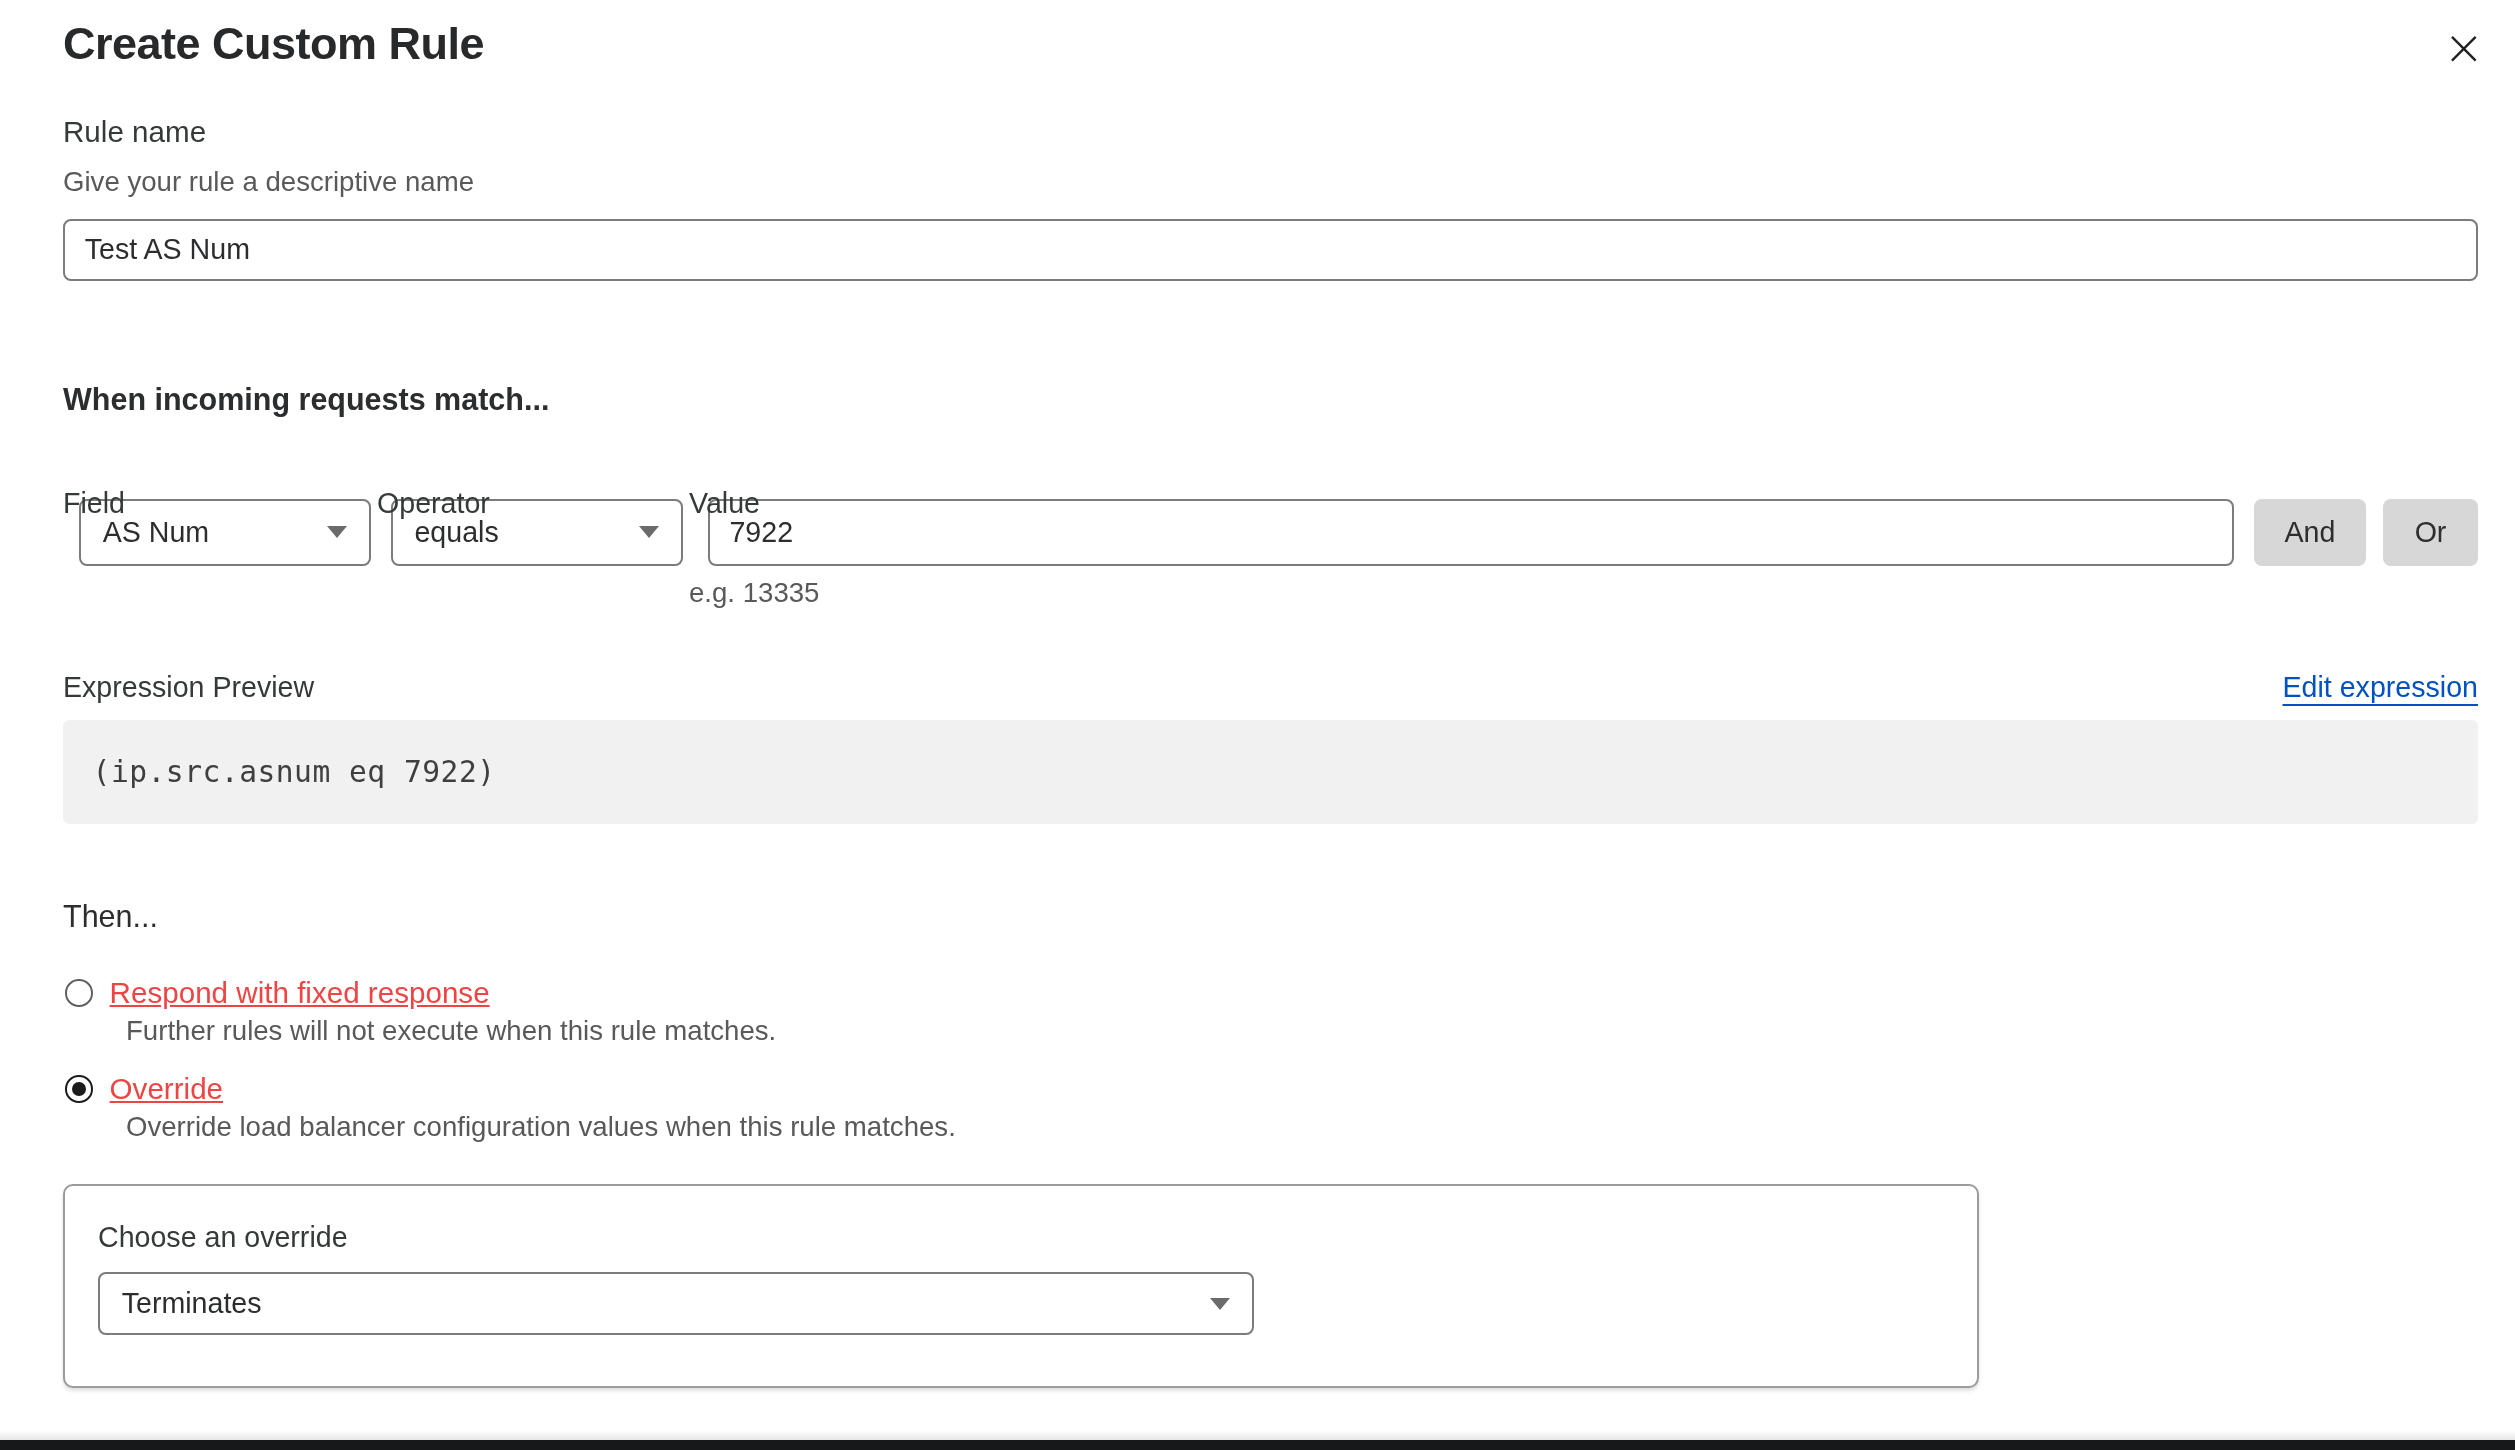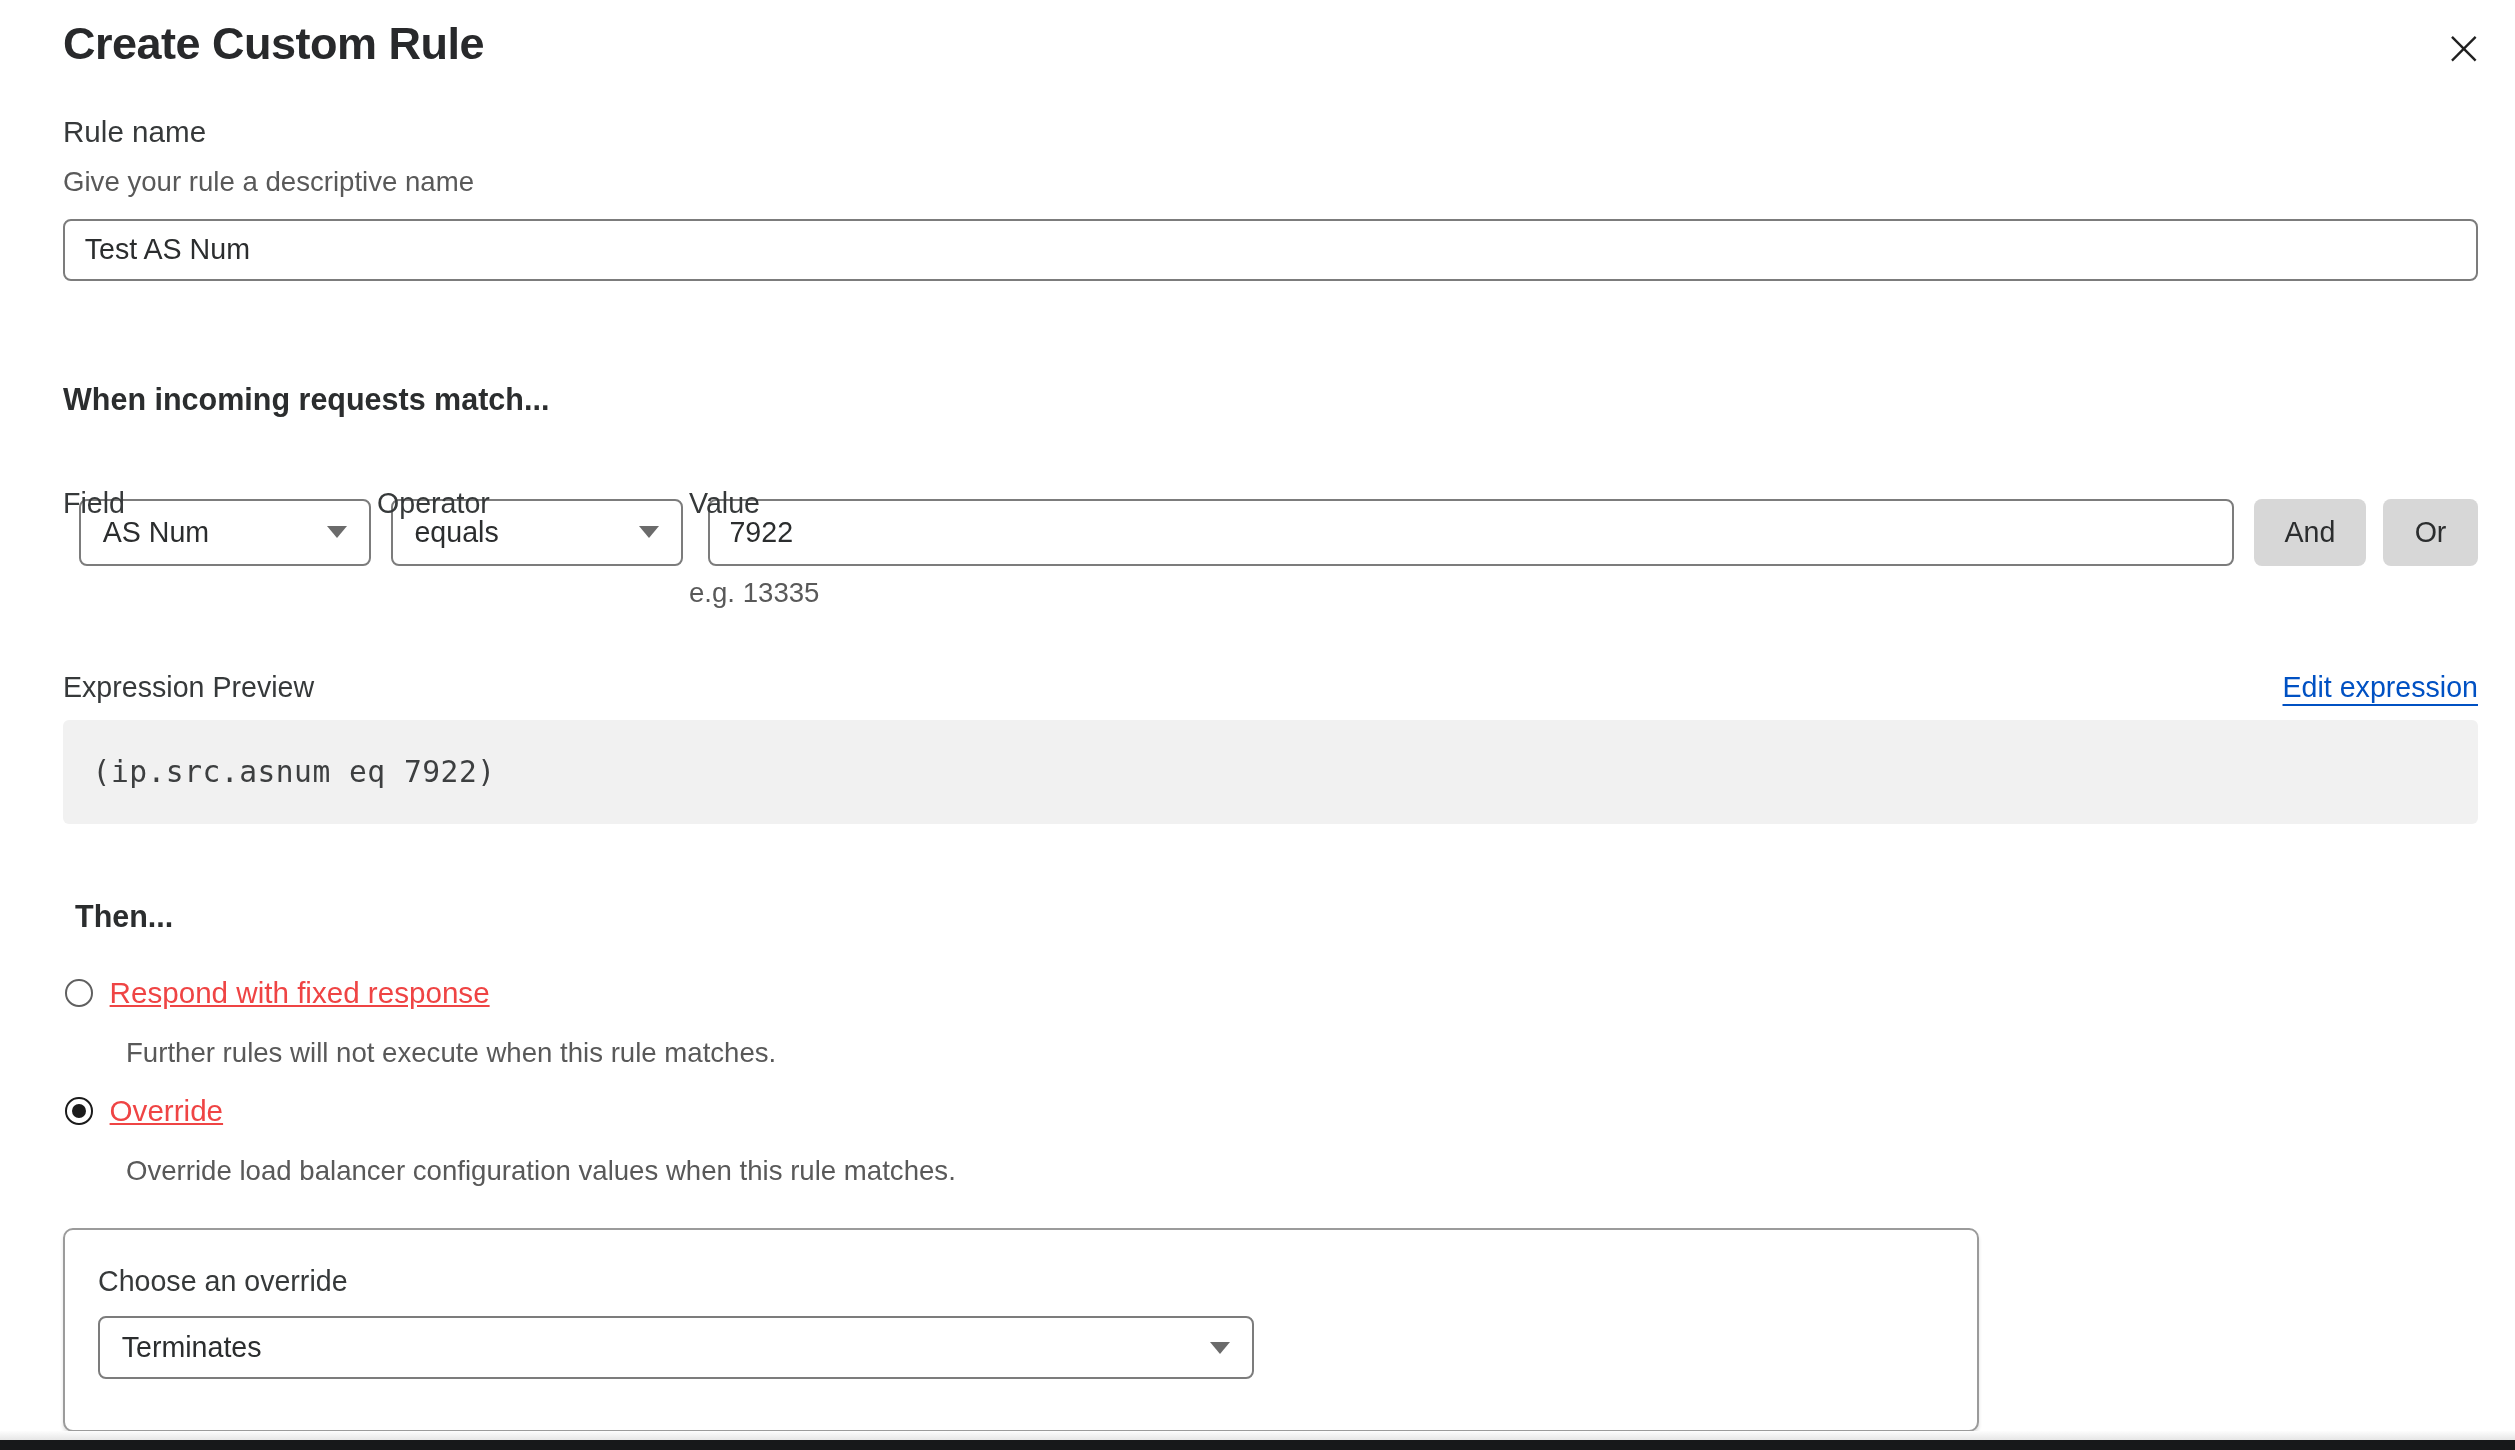--- a/index.html
+++ b/index.html
@@ -139,22 +139,22 @@
     border-radius:5.9px;
     display:flex;align-items:center;
     padding:0 29.6px;
   }
   .expr-code{
     font-family:"DejaVu Sans Mono", monospace;
     font-size:29.6px;color:#3d3f40;
     letter-spacing:0.5px;
   }
   .then-heading{
-    margin:12px;margin-top:73px;
-    font-size:30.5px;font-weight:700;color:#2b2d2e;
+    margin:0;margin-top:73px;
+    font-size:30.5px;font-weight:400;color:#2b2d2e;
     line-height:1.25;
   }
   .radio-option{margin-top:41px;}
   .radio-option + .radio-option{margin-top:23.6px;}
   .radio-row{
     display:flex;align-items:center;
     cursor:pointer;
   }
   .radio-circle{
     flex:none;
@@ -166,21 +166,21 @@
     display:flex;align-items:center;justify-content:center;
   }
   .radio-row.checked .radio-circle{border-color:#1b1b1b;}
   .radio-dot{display:none;width:13.8px;height:13.8px;border-radius:50%;background:#1b1b1b;}
   .radio-row.checked .radio-dot{display:block;}
   .radio-label{
     margin-left:17px;
     font-size:29.6px;color:#ef4444;text-decoration:underline;
   }
   .radio-desc{
-    margin-top:26px;
+    margin-top:4px;
     margin-left:63px;
     font-size:27.6px;color:var(--text-gray);
     line-height:1.25;
   }
   .override-panel{
     margin-top:39px;
     width:1916px;
     border:2px solid var(--panel-border);
     border-radius:9.9px;
     padding:34px 33px 51px 33px;

